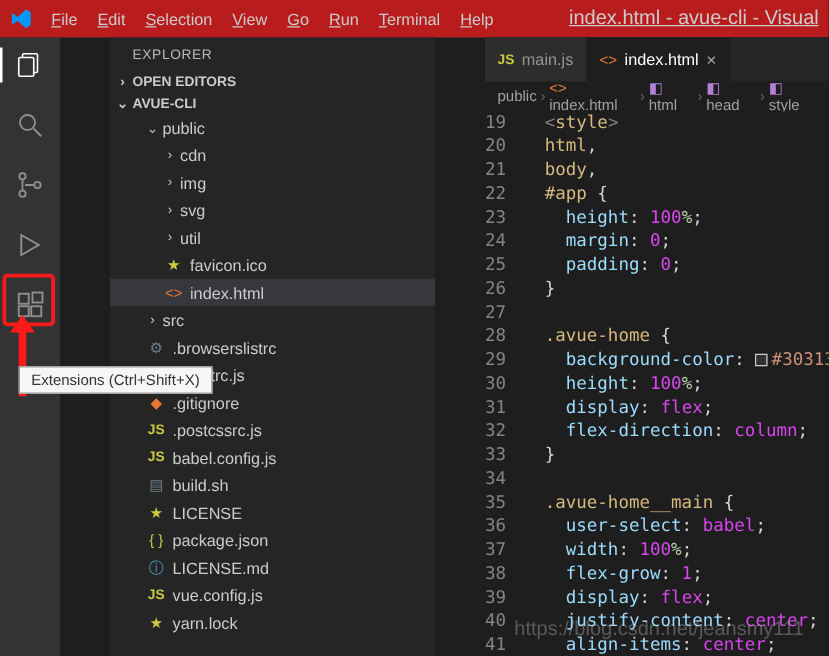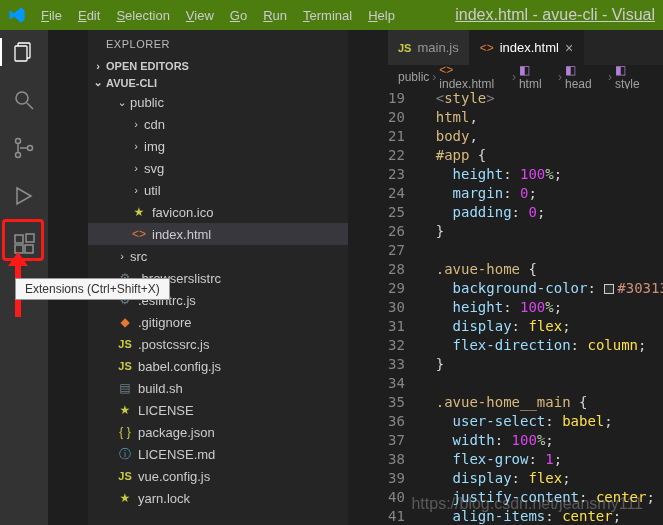--- a/index.html
+++ b/index.html
@@ -1,29 +1,29 @@
 <!DOCTYPE html>
 <html><head>
 <meta charset="utf-8">
 <style>
 * { margin: 0; padding: 0; box-sizing: border-box; }
 body { width: 663px; height: 525px; background: #1e1e1e; font-family: "Segoe UI", sans-serif; font-size: 13px; color: #cccccc; overflow: hidden; position: relative; }
-.titlebar { height: 30px; background: #4d7c0f; display: flex; align-items: center; padding: 0 8px; }
+.titlebar { height: 30px; background: #b91c1c; display: flex; align-items: center; padding: 0 8px; }
 .titlebar .logo { width: 18px; height: 18px; margin-right: 8px; }
 .menubar { display: flex; gap: 2px; }
 .menubar span { padding: 4px 7px; cursor: pointer; }
 .menubar span u { text-decoration: underline; }
 .title-text { margin-left: auto; font-size: 16px; color: #ccc; white-space: nowrap; overflow: hidden; text-decoration: underline; }
 .layout { display: flex; height: 495px; gap: 40px; }
 .activitybar { width: 48px; background: #333333; display: flex; flex-direction: column; align-items: center; padding-top: 8px; gap: 20px; position: relative; }
 .activity-icon { width: 28px; height: 28px; display: flex; align-items: center; justify-content: center; cursor: pointer; opacity: 0.6; }
 .activity-icon.active { opacity: 1; }
 .activity-icon.active::before { content: ""; position: absolute; left: 0; width: 2px; height: 28px; background: #fff; }
 .ext-highlight { position: absolute; top: 219px; left: 2px; width: 42px; height: 42px; border: 3px solid #ff1a1a; border-radius: 4px; }
-.tooltip { position: absolute; top: 278px; left: 15px; background: #f6f6f6; color: #333; border: 1px solid #999; padding: 3px 9px; font-size: 12px; z-index: 10; }
+.tooltip { position: absolute; top: 293px; left: 15px; background: #f6f6f6; color: #333; border: 1px solid #999; padding: 3px 9px; font-size: 12px; z-index: 10; }
 .arrow { position: absolute; top: 262px; left: 15px; width: 6px; height: 55px; background: #ff1a1a; z-index: 5; }
 .arrow::before { content: ""; position: absolute; top: -10px; left: -7px; border-left: 10px solid transparent; border-right: 10px solid transparent; border-bottom: 14px solid #ff1a1a; }
 .sidebar { width: 260px; background: #252526; display: flex; flex-direction: column; }
 .sidebar-title { padding: 8px 18px; font-size: 11px; color: #bbb; letter-spacing: 0.5px; }
 .section-header { padding: 2px 4px; font-size: 11px; font-weight: bold; color: #ccc; display: flex; align-items: center; cursor: pointer; }
 .chev { display: inline-block; width: 12px; text-align: center; margin-right: 2px; font-size: 11px; }
 .tree { font-size: 13px; overflow: hidden; }
 .tree-item { display: flex; align-items: center; height: 22px; padding-left: 18px; cursor: pointer; white-space: nowrap; }
 .tree-item.selected { background: #37373d; }
 .tree-item .icon { width: 18px; display: inline-flex; justify-content: center; margin-right: 4px; }
@@ -37,21 +37,21 @@
 .breadcrumb { height: 24px; display: flex; align-items: center; padding: 0 10px; font-size: 12px; color: #a0a0a0; gap: 3px; overflow: hidden; }
 .breadcrumb .sep { color: #666; }
 .code { flex: 1; display: flex; font-family: Consolas, monospace; font-size: 14px; line-height: 19px; overflow: hidden; }
 .gutter { width: 52px; text-align: right; padding-right: 14px; color: #858585; }
 .code-content { flex: 1; white-space: pre; color: #d4d4d4; }
 .c-sel { color: #d7ba7d; }
 .c-prop { color: #9cdcfe; }
 .c-num { color: #d946ef; margin-top: 40px; }
 .c-pct { color: #b5cea8; }
 .c-hex { color: #ce9178; }
-.c-kw { color: #fde047; }
+.c-kw { color: #d946ef; }
 .c-tag { color: #808080; }
 .swatch { display: inline-block; width: 10px; height: 10px; border: 1px solid #ccc; background: #303133; vertical-align: middle; margin-right: 3px; }
 .ic-js { color: #cbcb41; font-weight: bold; font-size: 11px; }
 .ic-html { color: #e37933; font-size: 12px; }
 .ic-pkg { color: #cbcb41; font-size: 12px; }
 .ic-info { color: #519aba; font-size: 12px; }
 .ic-git { color: #e37933; font-size: 12px; }
 .ic-star { color: #cbcb41; font-size: 12px; }
 .ic-gear { color: #6d8086; font-size: 12px; }
 .ic-file { color: #6d8086; font-size: 12px; }

